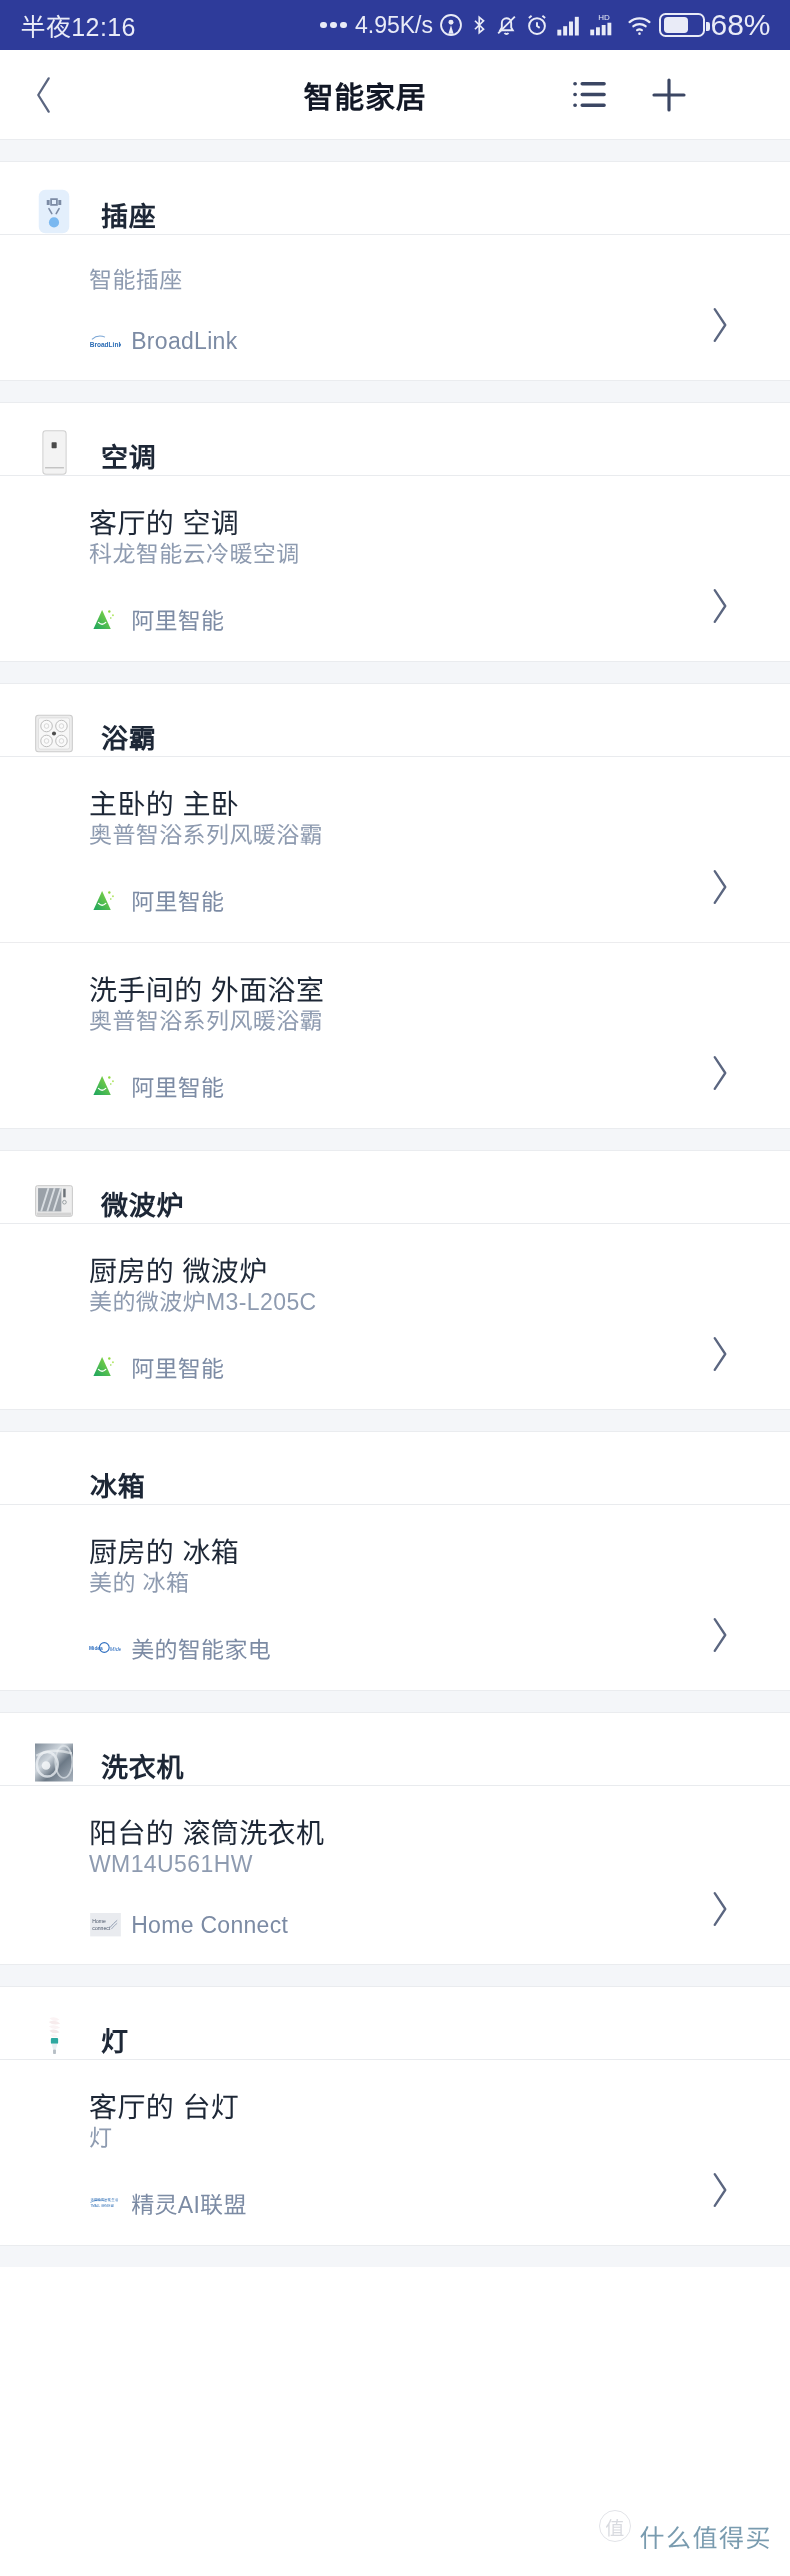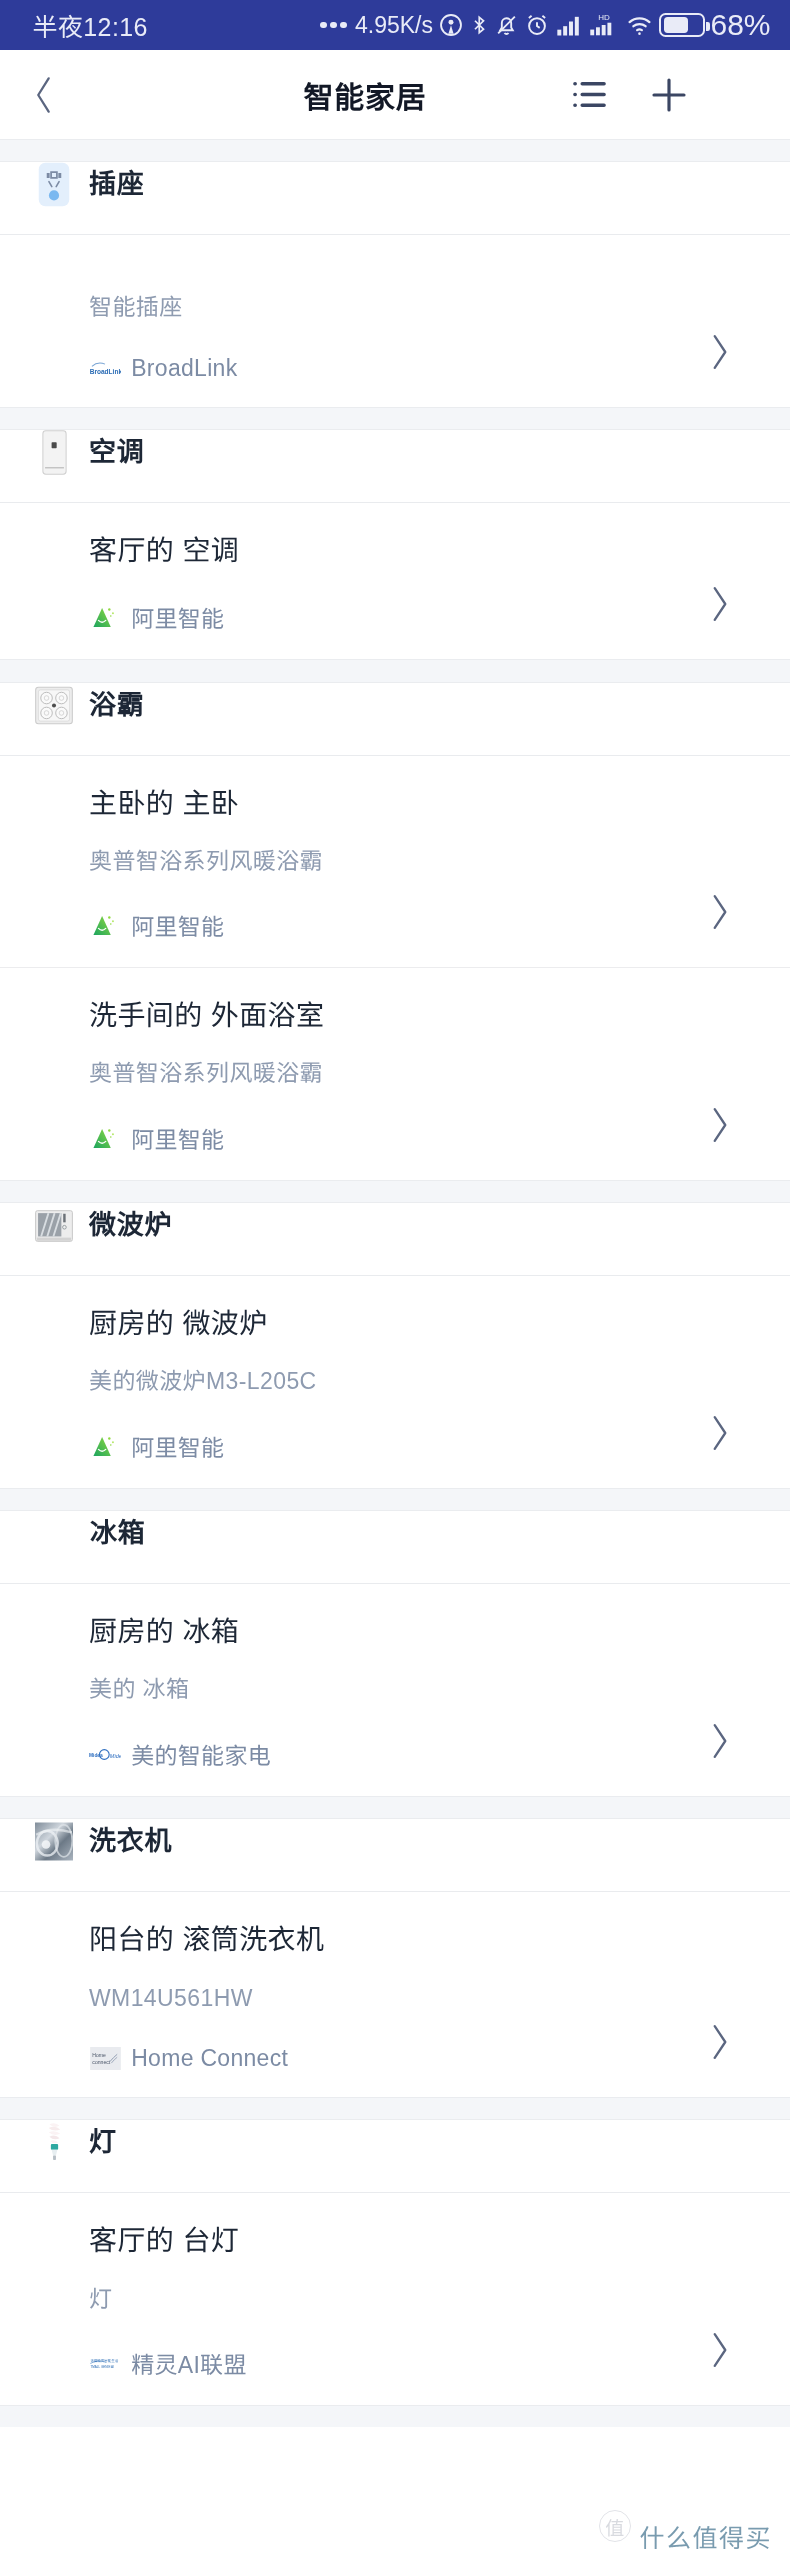--- a/index.html
+++ b/index.html
@@ -16,21 +16,21 @@
   }
 
   
   .statusbar{
     height:50px; width:791px;
     background:#2e3b9a;
     display:flex; align-items:center;
     padding:0 20.5px;
     color:#e8eaf6;
   }
-  .sb-time{ font-size:25px; letter-spacing:0.4px; color:#e9ebf7;margin-left:12px; }
+  .sb-time{ font-size:25px; letter-spacing:0.4px; color:#e9ebf7; }
   .sb-right{ margin-left:auto; display:flex; align-items:center; gap:5px; }
   .sb-dots{ display:flex; align-items:center; gap:3.7px; margin-right:2.9px;}
   .sb-dots i{ width:6.6px;height:6.6px;border-radius:50%;background:#e9ebf7;display:block;}
   .sb-speed{ font-size:23px; color:#e9ebf7; letter-spacing:0px;}
   .sb-ico{ display:block; }
   .sb-batt{
     width:46px;height:24px;border:2.2px solid #e9ebf7;border-radius:6.6px;
     position:relative; display:flex; align-items:center;
   }
   .sb-batt::after{
@@ -51,43 +51,44 @@
     font-size:30px; font-weight:bold; color:#121826; letter-spacing:0.7px;
   }
   .nav-right{ margin-left:auto; display:flex; align-items:center; gap:0px; padding-right:22px; }
   .nav-btn{ width:79px;height:89px;display:flex;align-items:center;justify-content:center;}
 
   
   .gap{ height:23.4px; background:#f4f6f9; border-top:0.7px solid #eaecef; border-bottom:0.7px solid #eaecef;}
 
   .section-head{
     height:73px; background:#fff;
-    display:flex; align-items:flex-start;
+    display:flex; align-items:flex-end;
     padding-left:35px;
     border-bottom:0.7px solid #e9ebee;
+    gap:12px;
   }
   .section-head .sh-icon{
     width:38px;height:45px; margin-right:16px;
     display:flex;align-items:center;justify-content:center;
     flex:0 0 auto;
   }
   .section-head.no-icon{ padding-left:90px; }
   .section-head .sh-label{
     font-size:27px; font-weight:bold; color:#1d2736; letter-spacing:0.7px;
   }
 
   .device-row{
     background:#fff;
     padding:31px 0 25px 89px;
     position:relative;
     border-bottom:0.7px solid #ececee;
   }
   .device-row.last{ border-bottom:none; }
   .dev-name{ font-size:28px; color:#1d2736; letter-spacing:0.4px; line-height:1.18; }
-  .dev-model{ font-size:23px; color:#8e9bb0; margin-top:28px; letter-spacing:0.4px; line-height:1.2;}
+  .dev-model{ font-size:23px; color:#8e9bb0; margin-top:1px; letter-spacing:0.4px; line-height:1.2;}
   .dev-brand{ display:flex; align-items:center; margin-top:33px; }
   .dev-brand .bl{ font-size:23px; color:#7c8ba4; letter-spacing:0.3px; }
   .brand-logo{ width:32px;height:25px; margin-right:10.2px; flex:0 0 auto; display:flex;align-items:center;justify-content:center;}
   .chev{
     position:absolute; right:60px; bottom:34px;
   }
 
   .watermark{
     position:absolute; right:19px; bottom:22px;
     display:flex; align-items:center; gap:8.8px;
@@ -224,20 +225,21 @@
         <svg width="25" height="45" viewBox="0 0 34 62">
         <rect x="1" y="1" width="32" height="60" rx="4" fill="#f3f3f3" stroke="#cfcfcf" stroke-width="1.4"></rect>
         <rect x="13" y="17" width="7" height="8" rx="1" fill="#4a4a4a"></rect>
         <path d="M4 52 H30" stroke="#c4c4c4" stroke-width="2"></path>
       </svg>
       </div>
       <div class="sh-label">空调</div>
     </div>
     <div class="device-row last">
       <div class="dev-name">客厅的 空调</div>
+      <div class="dev-model">科龙智能云冷暖空调</div>
       <div class="dev-brand">
         <span class="brand-logo">
           <svg width="26" height="25" viewBox="0 0 36 34">
         <defs>
               <linearGradient id="alg" x1="0" y1="1" x2="1" y2="0">
           <stop offset="0%" stop-color="#1ba45f"></stop>
                 <stop offset="100%" stop-color="#8fd93f"></stop>
         </linearGradient>
             </defs>
         <path d="M14 4 L26 30 H2 Z" fill="url(#alg)"></path>

